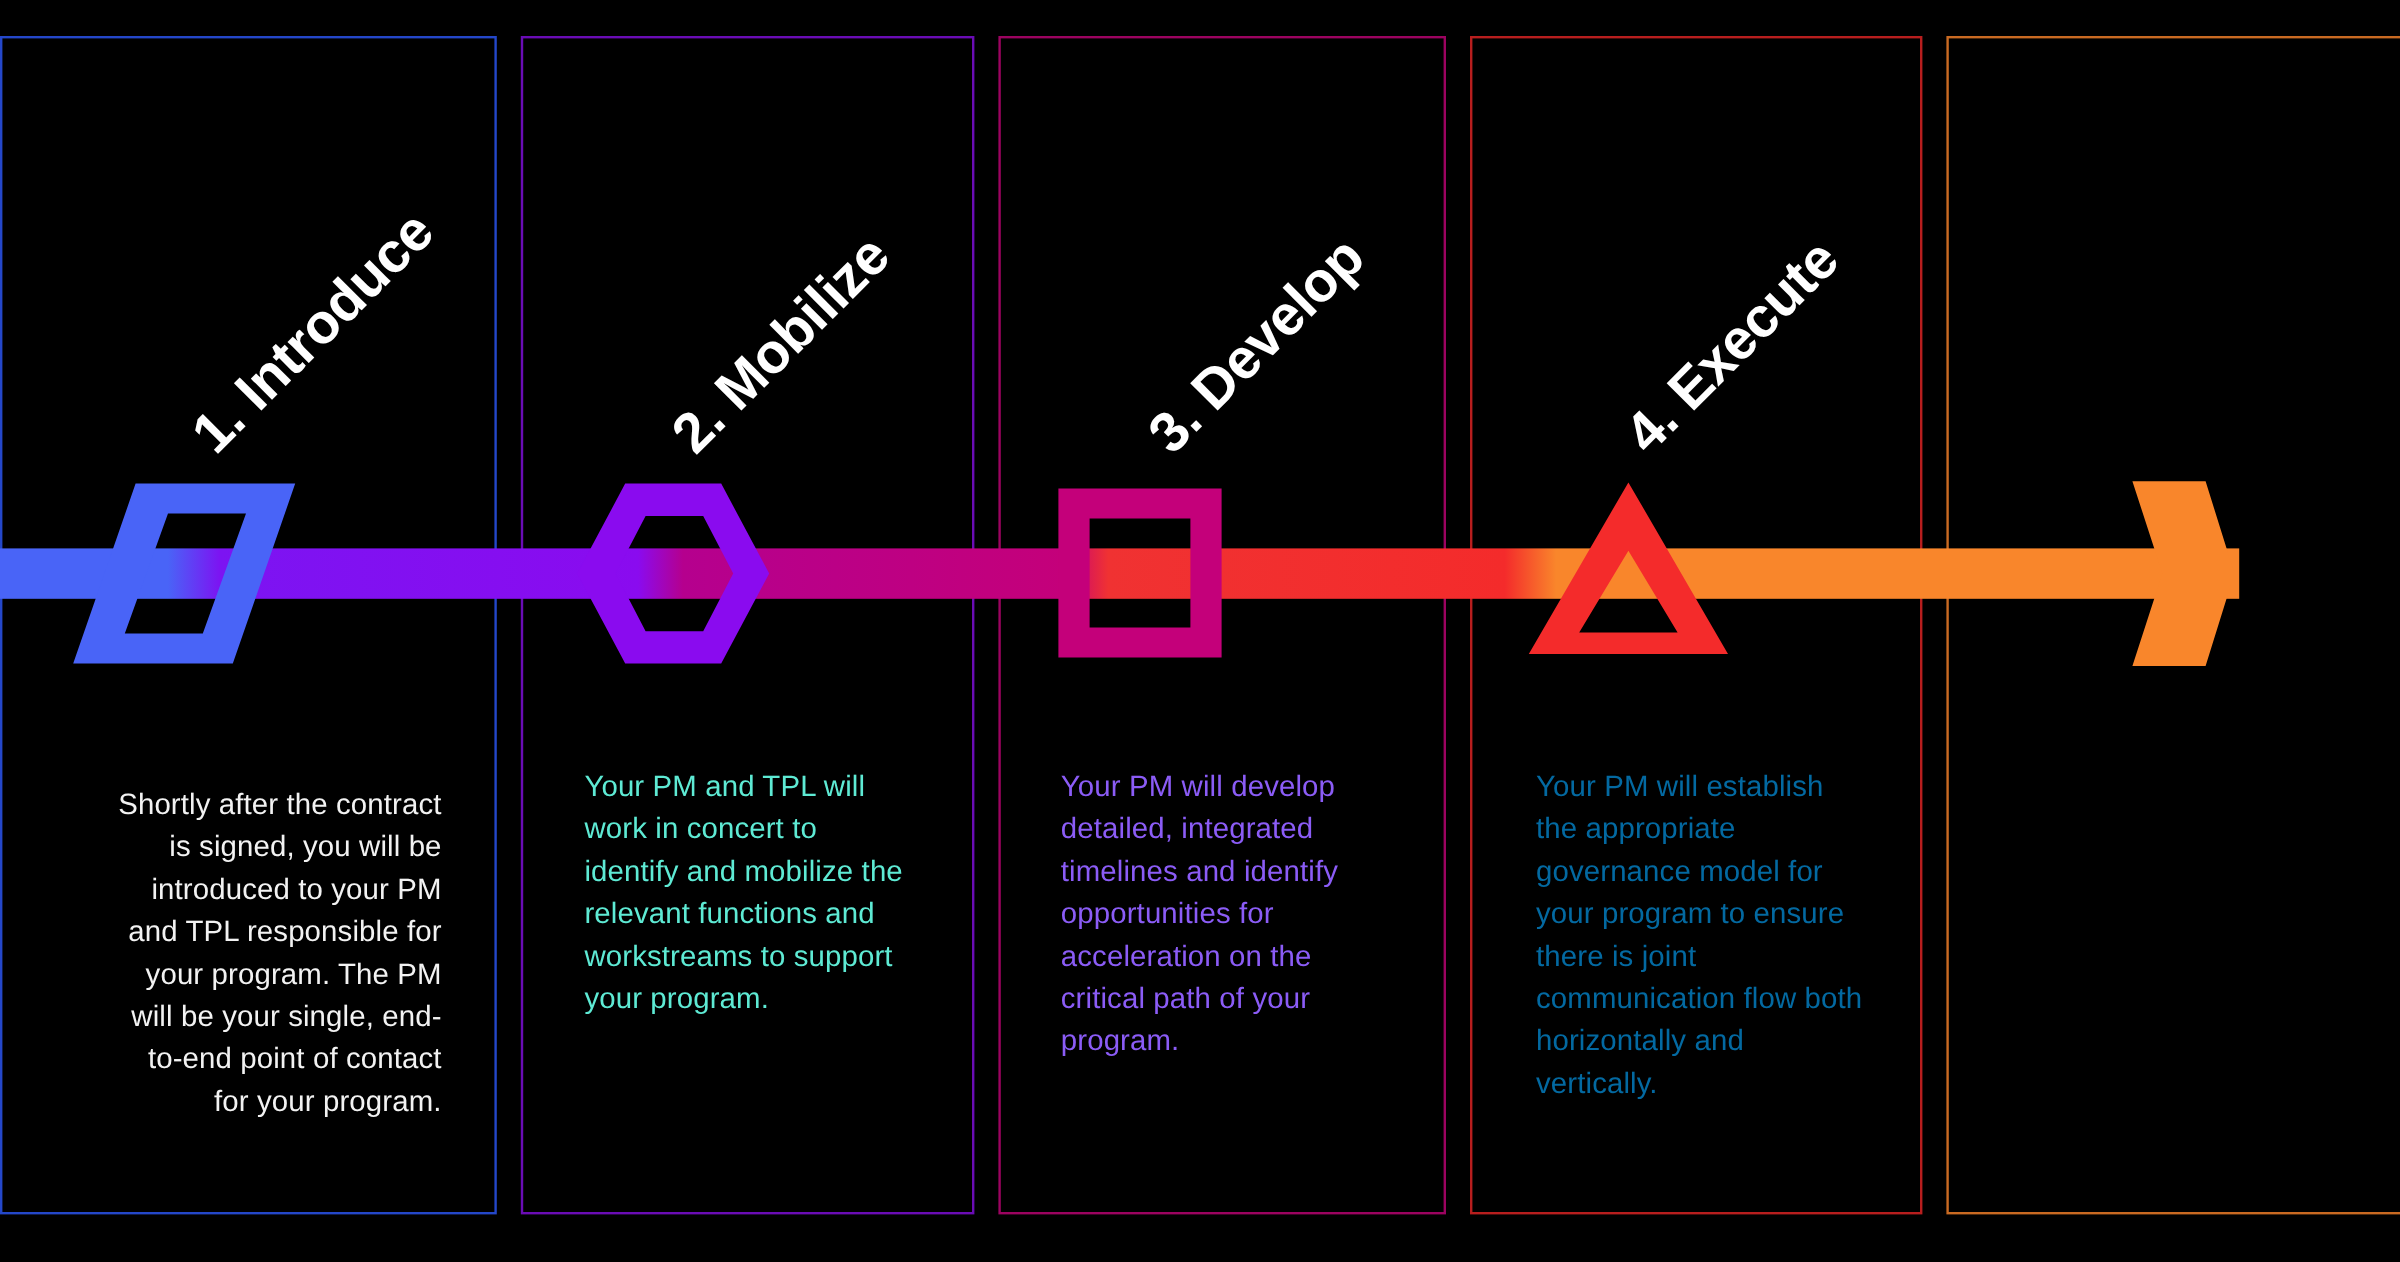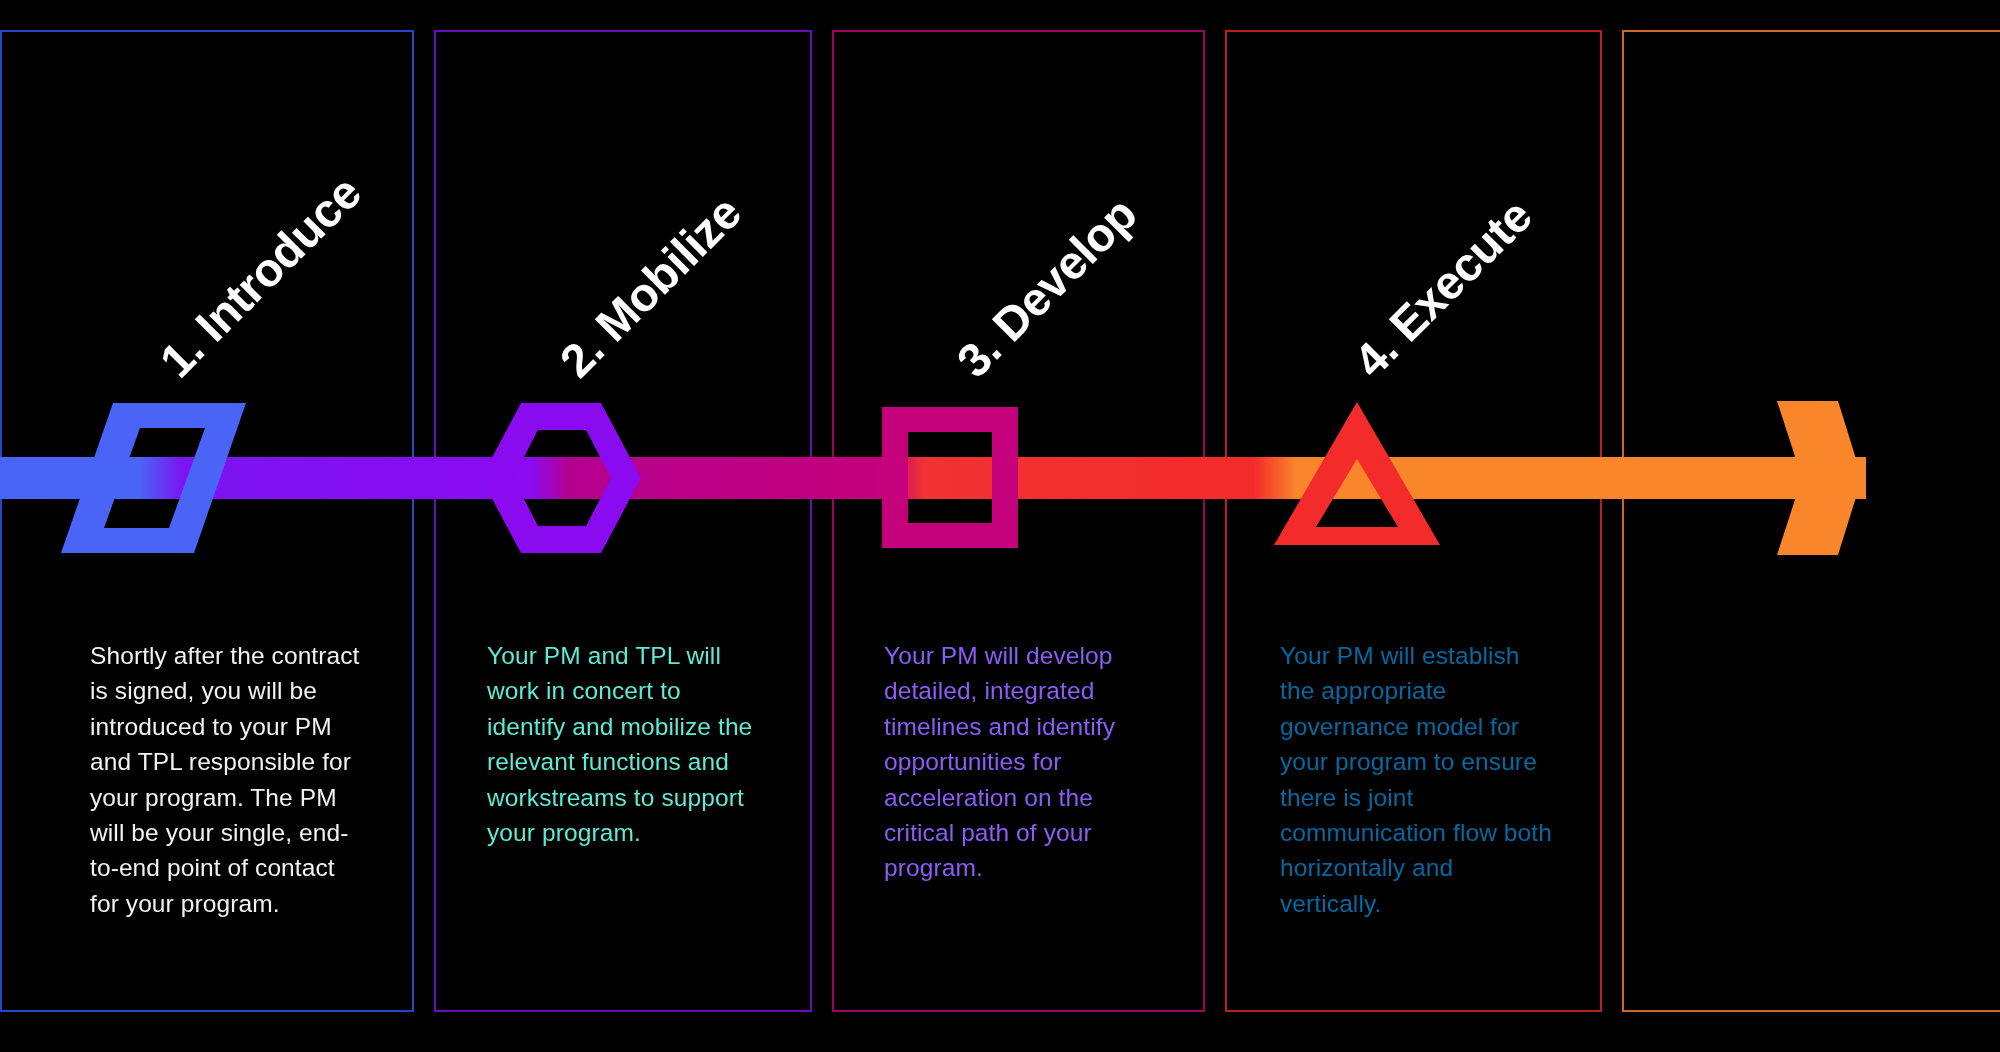--- a/index.html
+++ b/index.html
@@ -113,18 +113,18 @@
 
     <path d="M 1357 402 L 1440 545 L 1274 545 Z
              M 1357 459 L 1398 527 L 1316 527 Z" fill="#F42B2B" fill-rule="evenodd"></path>
   </svg>
 
   <div class="step-heading" style="left: 168px; top: 345px;">1. Introduce</div>
   <div class="step-heading" style="left: 568px; top: 345px;">2. Mobilize</div>
   <div class="step-heading" style="left: 965px; top: 345px;">3. Develop</div>
   <div class="step-heading" style="left: 1362px; top: 345px;">4. Execute</div>
 
-  <div class="step-body" style="left: 90px; top: 638px; color: rgb(242, 242, 242);">Shortly after the contract is signed, you will be introduced to your PM and TPL responsible for your program. The PM will be your single, end-to-end point of contact for your program.</div>
+  <div class="step-body" style="left: 90px; top: 653px; color: rgb(242, 242, 242); text-align: right;">Shortly after the contract is signed, you will be introduced to your PM and TPL responsible for your program. The PM will be your single, end-to-end point of contact for your program.</div>
   <div class="step-body" style="left: 487px; top: 638px; color: #5eead4;">Your PM and TPL will work in concert to identify and mobilize the relevant functions and workstreams to support your program.</div>
   <div class="step-body" style="left: 884px; top: 638px; color: #8b5cf6;">Your PM will develop detailed, integrated timelines and identify opportunities for acceleration on the critical path of your program.</div>
   <div class="step-body" style="left: 1280px; top: 638px; color: #0369a1;">Your PM will establish the appropriate governance model for your program to ensure there is joint communication flow both horizontally and vertically.</div>
 
 </div>
 
 </body></html>

